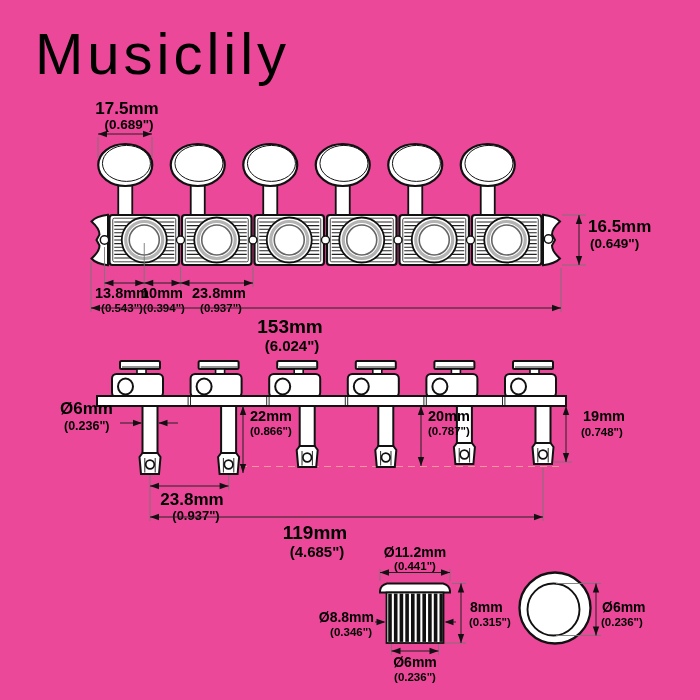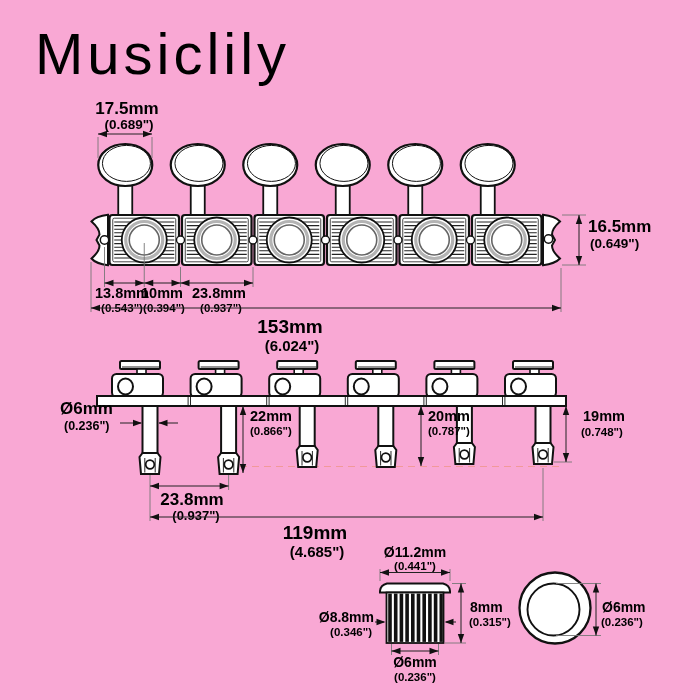--- a/index.html
+++ b/index.html
@@ -1,16 +1,16 @@
 <!DOCTYPE html>
 <html><head>
 <meta charset="utf-8">
 <style>
   html,body{margin:0;padding:0;background:#ffffff;}
-  .stage{width:700px;height:700px;position:relative;background:#f9a8d4;}
+  .stage{width:700px;height:700px;position:relative;background:#ec4899;}
   text{font-family:"Liberation Sans",sans-serif;fill:#000;}
   .dim{font-weight:bold;}
   .logo{font-weight:400;letter-spacing:4px;}
   .shape{fill:#ffffff;stroke:#111;}
   .dimline{stroke:#222;stroke-width:1;fill:none;}
   .extline{stroke:#777;stroke-width:0.9;fill:none;}
 </style>
 </head>
 <body>
 

